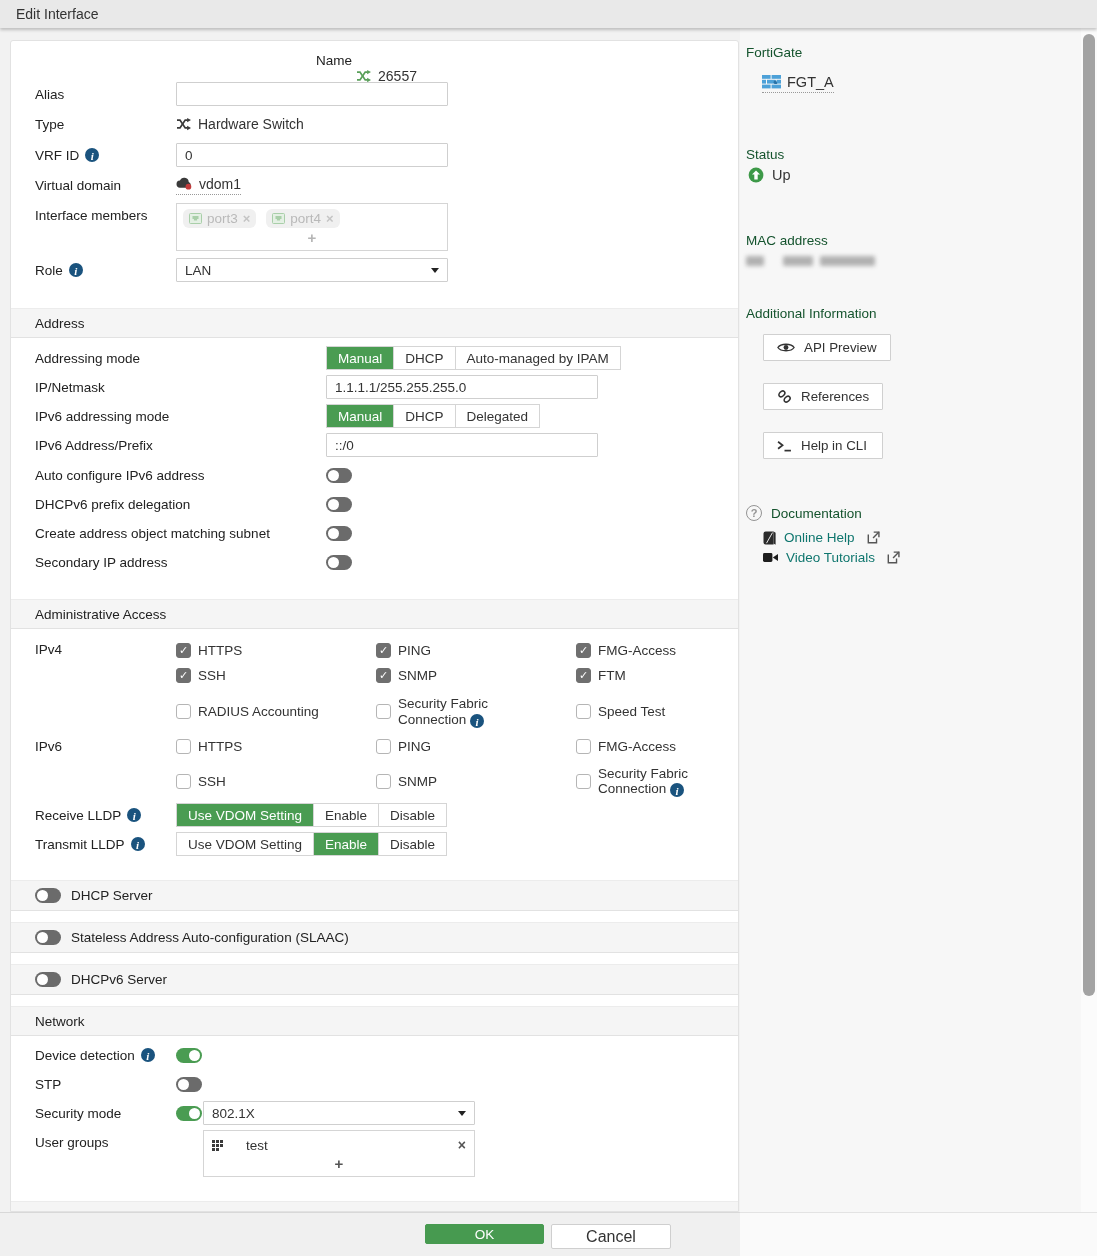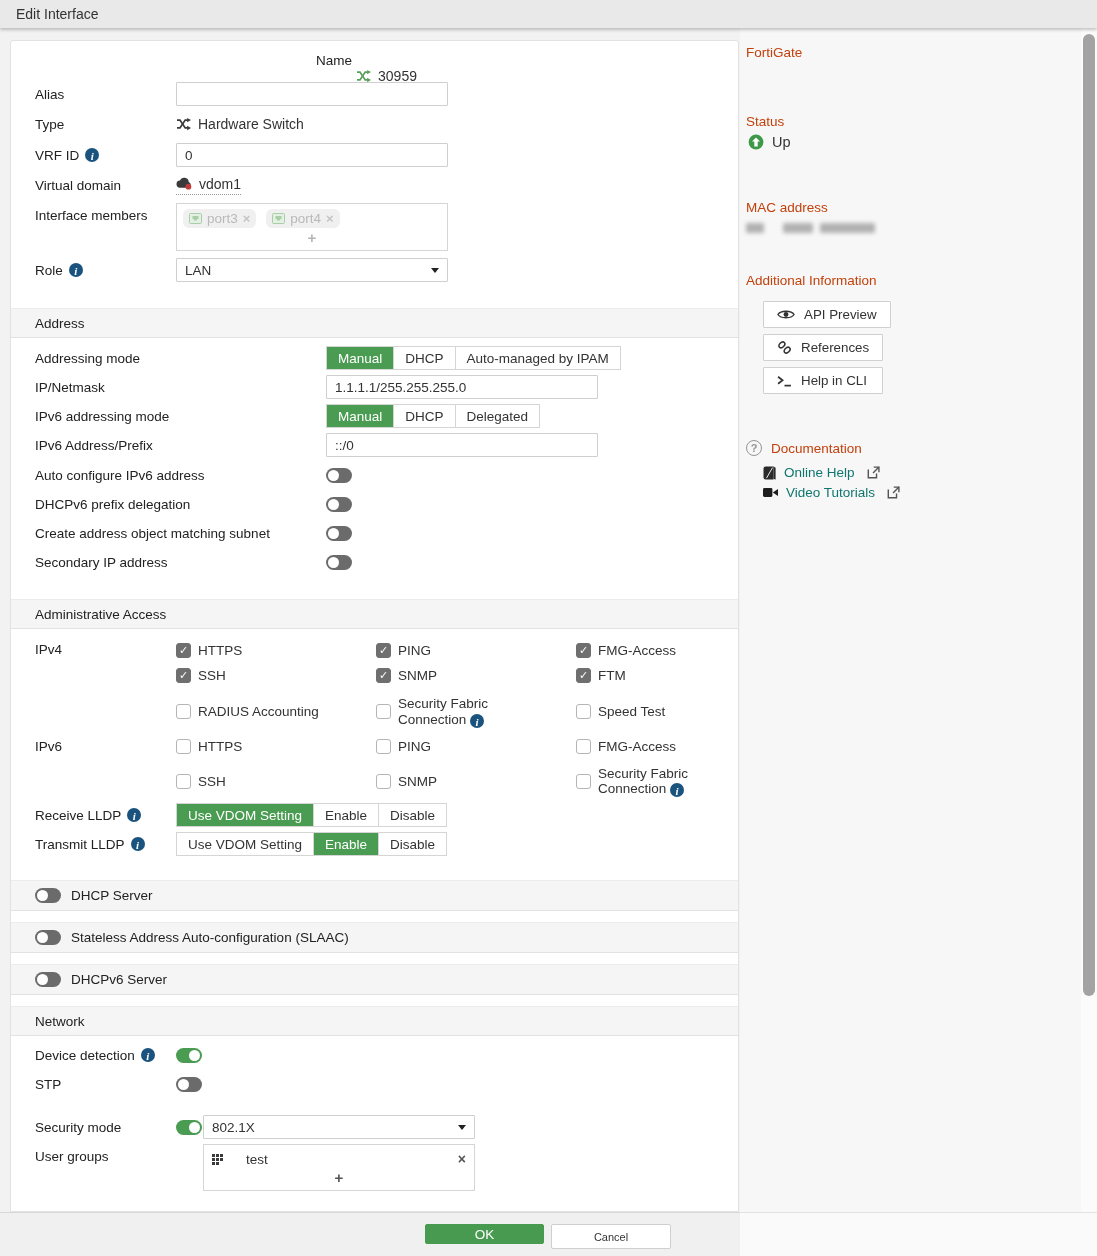--- a/index.html
+++ b/index.html
@@ -73,24 +73,24 @@
   
   .info-icon {
     display:inline-block; width:14px; height:14px; border-radius:50%; background:#1a537e;
     color:#fff; text-align:center; vertical-align:-2px; flex-shrink:0;
   }
   .info-icon::after { content:"i"; font-family:"Liberation Serif", serif; font-style:italic; font-weight:bold; font-size:11px; line-height:14px; }
   
   .footer-left { position:absolute; left:0; top:1212px; width:740px; height:44px; background:#f0f0f0; border-top:1px solid #d8d8d8; }
   .footer-right { position:absolute; left:740px; top:1212px; width:357px; height:44px; background:#fafafa; border-top:1px solid #e3e3e3; }
   .btn-ok { position:absolute; left:425px; top:11px; width:119px; height:20px; background:#479a50; color:#fff; border:1px solid #479a50; font-size:13.5px; border-radius:2px; font-family:"Liberation Sans",sans-serif; }
-  .btn-cancel { position:absolute; left:551px; top:11px; width:120px; height:25px; background:#fff; color:#333; border:1px solid #cfcfcf; font-size:11px; border-radius:2px; font-family:"Liberation Sans",sans-serif; }
+  .btn-cancel { position:absolute; left:551px; top:11px; width:120px; height:25px; background:#fff; color:#333; border:1px solid #cfcfcf; font-size:16px; border-radius:2px; font-family:"Liberation Sans",sans-serif; }
   
   .sidebar { position:absolute; left:746px; top:40px; width:325px; }
-  .side-label { color:#c2410c; font-size:13.5px; }
+  .side-label { color:#14532d; font-size:13.5px; }
   .side-row { display:flex; align-items:center; gap:8px; color:#222; }
   .side-btn {
     display:flex; align-items:center; gap:9px; width:fit-content; min-width:120px;
     background:#fff; border:1px solid #d0d0d0; padding:4px 13px; color:#333; border-radius:1px; height:27px;
   }
   .doc-link { display:flex; align-items:center; gap:8px; color:#0f766e; }
   .blur-row { display:flex; gap:7px; margin-top:8px; filter:blur(2px); opacity:.75; }
   .blur-block { height:10px; background:#9a9a9a; border-radius:1px; }
   .qmark { display:inline-flex; width:16px; height:16px; border:1.5px solid #949494; border-radius:50%; color:#949494; align-items:center; justify-content:center; flex-shrink:0; }
   .qmark::after { content:"?"; font-size:11px; font-weight:bold; }
@@ -114,21 +114,21 @@
 
   <div class="r" style="margin-bottom:7px; height:22px;flex-direction:column;">
     <span class="lbl">Name</span>
     <span class="val-underline">
       <svg width="16" height="14" viewBox="0 0 16 16">
         <path d="M0 3.5h3.4l6 9h2.9" stroke="#5aa05a" stroke-width="2" fill="none"></path>
         <path d="M0 12.5h3.4l6-9h2.9" stroke="#5aa05a" stroke-width="2" fill="none"></path>
         <path d="M11.6 1l4.4 2.5-4.4 2.5z" fill="#5aa05a"></path>
         <path d="M11.6 10l4.4 2.5-4.4 2.5z" fill="#5aa05a"></path>
       </svg>
-      <span class="dark" style="font-size:14px;">30959</span>
+      <span class="dark" style="font-size:14px;">26557</span>
     </span>
   </div>
 
   <div class="r" style="margin-bottom:8px;">
     <span class="lbl">Alias</span>
     <input class="txt" type="text" value="" style="">
   </div>
 
   <div class="r" style="margin-bottom:9px; height:20px;">
     <span class="lbl">Type</span>
@@ -363,21 +363,21 @@
     <span>Network</span>
   </div>
 
   <div class="r" style="margin-top:10px; margin-bottom:11px; height:18px;">
     <span class="lbl">
       <span>Device detection</span>
       <span class="info-icon"></span>
     </span>
     <span class="toggle on"></span>
   </div>
-  <div class="r" style="margin-bottom:22px; height:18px;text-align:right;">
+  <div class="r" style="margin-bottom:8px; height:18px;text-align:right;">
     <span class="lbl">STP</span>
     <span class="toggle"></span>
   </div>
   <div class="r" style="margin-bottom:5px;">
     <span class="lbl">Security mode</span>
     <span class="toggle on" style="margin-right:1px;"></span>
     <div class="selectbox">
       <span>802.1X</span>
       <span class="caret"></span>
     </div>
@@ -408,40 +408,55 @@
 
   <div class="band" style="margin-top:24px; height:31px;">
     
     
   </div>
 </div>
 
 <div class="sidebar">
 
   <div class="side-label" style="margin-top:5px;">FortiGate</div>
+  <div class="side-row" style="margin-top:14px; margin-left:16px;">
+    <span class="val-underline">
+      <svg width="19" height="14" viewBox="0 0 19 14">
+        <rect x="0" y="0" width="8.6" height="3.8" fill="#4da1d8"></rect>
+          <rect x="9.6" y="0" width="9.4" height="3.8" fill="#4da1d8"></rect>
+        <rect x="0" y="4.8" width="4" height="3.8" fill="#4da1d8"></rect>
+          <rect x="5" y="4.8" width="8.6" height="3.8" fill="#4da1d8"></rect>
+          <rect x="14.6" y="4.8" width="4.4" height="3.8" fill="#4da1d8"></rect>
+        <rect x="0" y="9.6" width="8.6" height="3.8" fill="#4da1d8"></rect>
+          <rect x="9.6" y="9.6" width="9.4" height="3.8" fill="#4da1d8"></rect>
+        <path d="M13 5.2c1.6.6 2.4 2 2.2 3.6-.9.5-2.6.4-3.4-.6-.6-.9-.3-2.2 1.2-3z" fill="#2a73a8"></path>
+      </svg>
+      <span class="dark" style="font-size:14.5px;">FGT_A</span>
+    </span>
+  </div>
 
   <div class="side-label" style="margin-top:54px;">Status</div>
   <div class="side-row" style="margin-top:5px; margin-left:2px;">
     <svg width="16" height="16" viewBox="0 0 16 16">
       <circle cx="8" cy="8" r="7.4" fill="#3d9948"></circle>
       <path d="M8 3.4l4 4.2H9.7v4.8H6.3V7.6H4z" fill="#fff"></path>
     </svg>
     <span class="dark" style="font-size:14.5px;">Up</span>
   </div>
 
   <div class="side-label" style="margin-top:50px;">MAC address</div>
   <div class="blur-row">
     <span class="blur-block" style="width:18px;"></span>
     <span class="blur-block" style="width:30px; margin-left:12px;"></span>
     <span class="blur-block" style="width:55px;"></span>
   </div>
 
   <div class="side-label" style="margin-top:40px;">Additional Information</div>
 
-  <div style="margin-top:13px; margin-left:17px; display:flex; flex-direction:column; gap:6px;">
+  <div style="margin-top:13px; margin-left:17px; display:flex; flex-direction:column; gap:22px;">
     <button class="side-btn">
       <svg width="18" height="11" viewBox="0 0 20 12">
         <path d="M1 6C4 1.2 16 1.2 19 6C16 10.8 4 10.8 1 6z" fill="none" stroke="#333" stroke-width="1.5"></path>
         <circle cx="10" cy="6" r="2.7" fill="#333"></circle>
       </svg>
       <span>API Preview</span>
     </button>
     <button class="side-btn">
       <svg width="15" height="15" viewBox="0 0 16 16">
         <g stroke="#333" stroke-width="1.7" fill="none">

